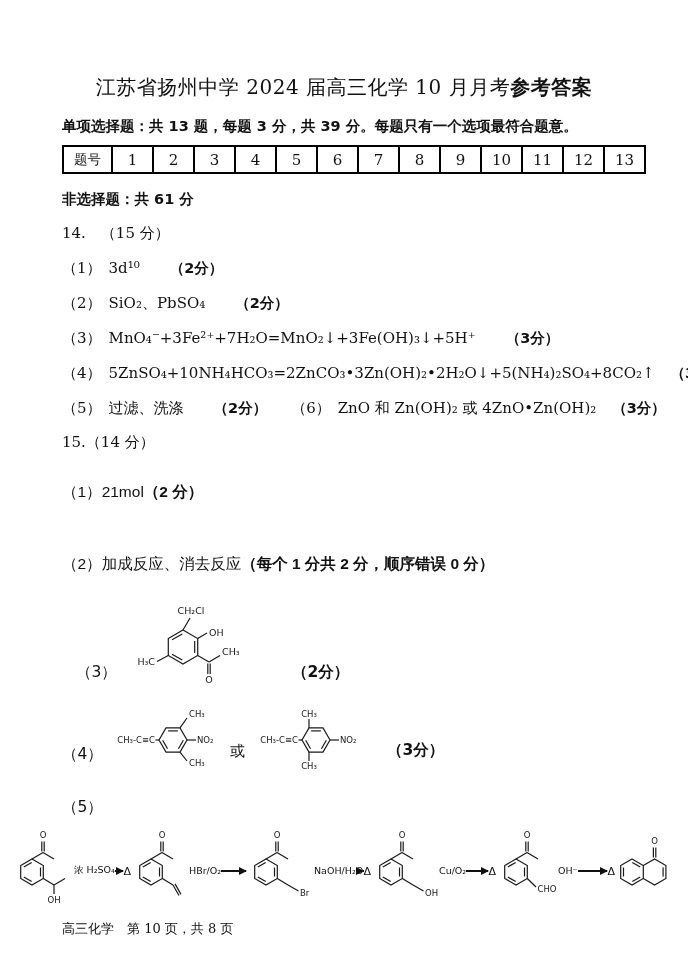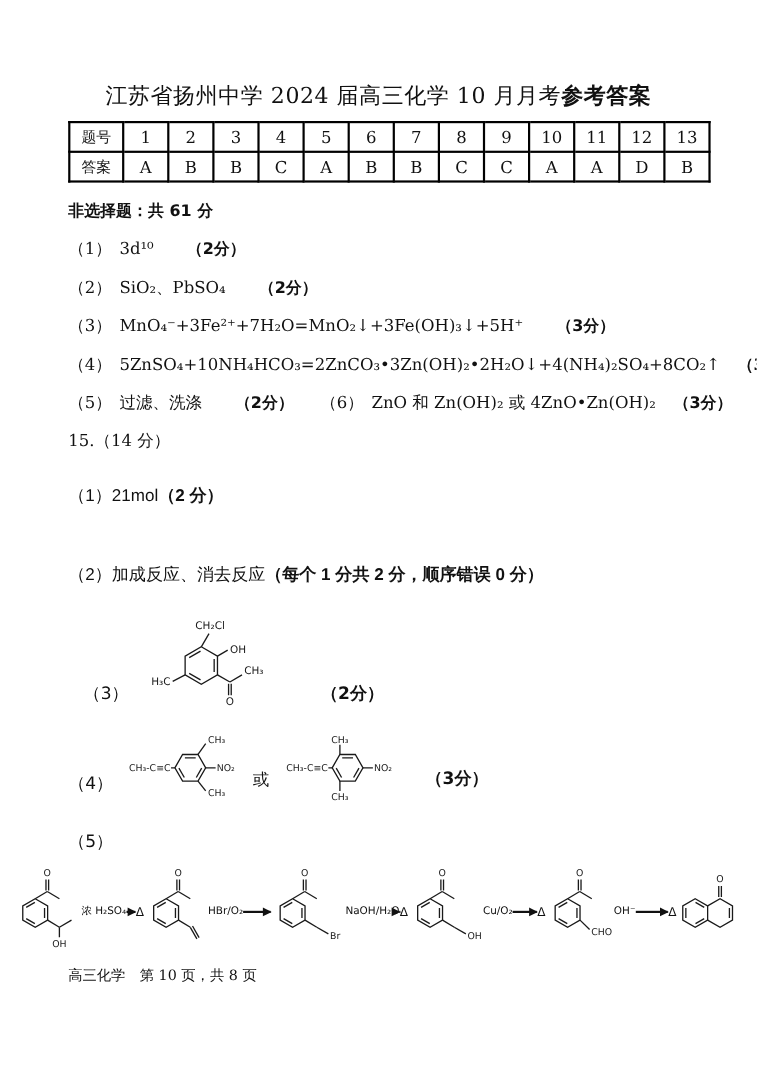--- a/index.html
+++ b/index.html
@@ -61,72 +61,58 @@
 </style>
 </head>
 <body>
 
 <div class="page">
   <div class="doc-title">
     <span>江苏省扬州中学 2024 届高三化学 10 月月考</span><span class="t-bold">参考答案</span>
   </div>
 
   <div class="content">
+    <div class="sec-heading">单项选择题：共 13 题，每题 3 分，共 39 分。每题只有一个选项最符合题意。</div>
 
     <table class="answers">
       <tbody>
           <tr>
         <td class="hdr">题号</td>
         <td class="c">1</td>
         <td class="c">2</td>
         <td class="c">3</td>
         <td class="c">4</td>
         <td class="c">5</td>
         <td class="c">6</td>
         <td class="c">7</td>
         <td class="c">8</td>
         <td class="c">9</td>
         <td class="c">10</td>
         <td class="c">11</td>
         <td class="c">12</td>
         <td class="c">13</td>
       </tr>
-      <tr>
-        <td class="hdr">答案</td>
-        <td class="c">A</td>
-        <td class="c">B</td>
-        <td class="c">B</td>
-        <td class="c">C</td>
-        <td class="c">A</td>
-        <td class="c">B</td>
-        <td class="c">B</td>
-        <td class="c">C</td>
-        <td class="c">C</td>
-        <td class="c">A</td>
-        <td class="c">A</td>
-        <td class="c">D</td>
-        <td class="c">B</td>
-      </tr>
     </tbody>
       </table>
 
     <div class="sec-heading">非选择题：共 61 分</div>
 
+    <div class="q-heading">14.　（15 分）</div>
 
     <div class="ans-line">
       <span class="num">（1）</span><span class="formula">3d¹⁰</span><span class="score">（2分）</span>
     </div>
     <div class="ans-line">
       <span class="num">（2）</span><span class="formula">SiO₂、PbSO₄</span><span class="score">（2分）</span>
     </div>
     <div class="ans-line">
       <span class="num">（3）</span><span class="formula">MnO₄⁻+3Fe²⁺+7H₂O=MnO₂↓+3Fe(OH)₃↓+5H⁺</span><span class="score">（3分）</span>
     </div>
     <div class="ans-line">
-      <span class="num">（4）</span><span class="formula">5ZnSO₄+10NH₄HCO₃=2ZnCO₃•3Zn(OH)₂•2H₂O↓+4(NH₄)₂SO₄+8CO₂↑</span><span class="score tight">（3分）</span>
+      <span class="num">（4）</span><span class="formula">5ZnSO₄+10NH₄HCO₃=2ZnCO₃•3Zn(OH)₂•2H₂O↓+5(NH₄)₂SO₄+8CO₂↑</span><span class="score tight">（3分）</span>
     </div>
     <div class="ans-line">
       <span class="num">（5）</span><span class="formula">过滤、洗涤</span><span class="score">（2分）</span><span class="num num2">（6）</span><span class="formula">ZnO 和 Zn(OH)₂ 或 4ZnO•Zn(OH)₂</span><span class="score tight">（3分）</span>
     </div>
 
     <div class="q-heading">15.（14 分）</div>
 
     <div class="q15-line">
       <span>（1）</span><span>21mol</span><span class="score15">（2 分）</span>
     </div>

